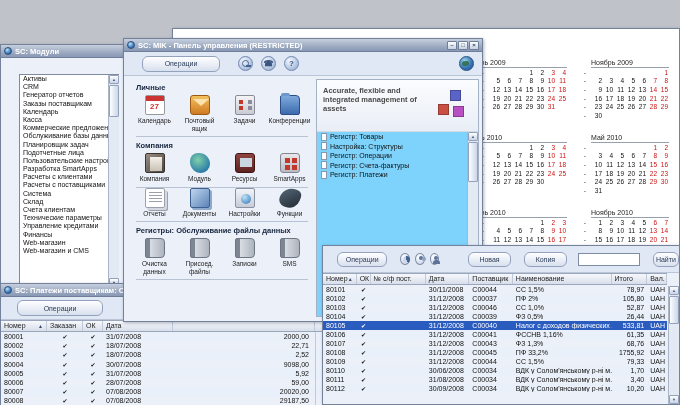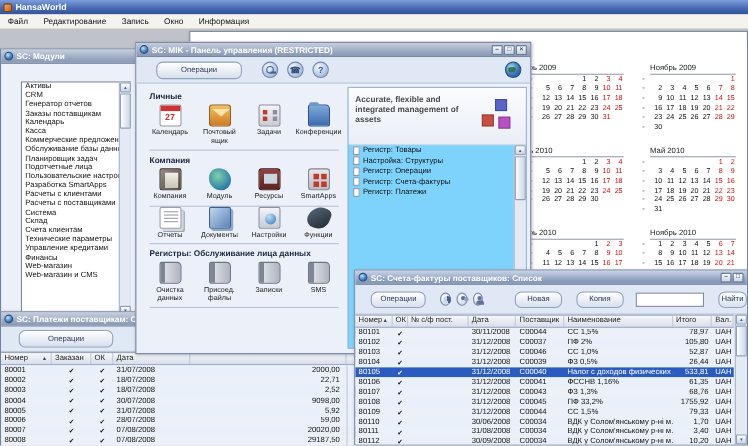--- a/index.html
+++ b/index.html
@@ -135,31 +135,20 @@
   .ad-cube { width:11px; height:11px; position:absolute; border:1px solid rgba(0,0,0,.25); }
   .reg-item { display:flex; align-items:center; height:9.5px; padding-left:4px; gap:3px; }
   .doc { width:6px; height:8px; background:#fff; border:1px solid #8A97AC; flex:0 0 6px; }
   .inp { background:#fff; border:1px solid #7F8CA6; height:13px; font-size:7px; padding:0 2px; }
 </style>
 </head>
 <body>
 
 <div class="screen">
 
-  <div class="appbar">
-    <span class="applogo"></span>
-    <span>HansaWorld</span>
-  </div>
-  <div class="menubar" id="menu-bar">
-      <span class="menu-item">Файл</span>
-      <span class="menu-item">Редактирование</span>
-      <span class="menu-item">Запись</span>
-      <span class="menu-item">Окно</span>
-      <span class="menu-item">Информация</span>
-    </div>
 
   <div class="win" style="left:172px; top:28px; width:508px; height:362px; z-index:1; background:#fff;">
     <div style="position:absolute; left:0; top:13px; right:0; bottom:0; background:#fff;" id="cal-body">
         <div class="month clip" style="left: 304px; top: 17px;">
           <div class="m-head">Октябрь 2009</div>
           <div class="wk">
             <span class="dash">-</span>
             <span class="day"></span>
             <span class="day"></span>
             <span class="day"></span>
@@ -699,21 +688,21 @@
           <div class="sec-cell">
             <div class="bigicon i-settings"></div>
             <div class="sec-label">Настройки</div>
           </div>
           <div class="sec-cell">
             <div class="bigicon i-functions"></div>
             <div class="sec-label">Функции</div>
           </div>
         </div>
         <div class="sec-div"></div>
-        <div class="sec-title">Регистры: Обслуживание лица данных</div>
+        <div class="sec-title">Регистры: Обслуживание файлы данных</div>
         <div class="sec-row">
           <div class="sec-cell">
             <div class="bigicon i-register"></div>
             <div class="sec-label">Очистка данных</div>
           </div>
           <div class="sec-cell">
             <div class="bigicon i-register"></div>
             <div class="sec-label">Присоед. файлы</div>
           </div>
           <div class="sec-cell">
@@ -762,28 +751,20 @@
           </div>
         </div>
       <div class="sb" style="right:0; top:52px; bottom:0;">
         <span class="sb-btn" style="top:0;">▲</span>
         <span class="sb-thumb" style="top:10px; height:40px;"></span>
       </div>
     </div>
   </div>
 
   <div class="win" style="left:322px; top:245px; width:358px; height:160px; z-index:5;">
-    <div class="tbar" style="background:linear-gradient(#C9D4E6,#8FA0C0 70%,#8294B4);">
-      <span class="wicon"></span>
-      <span>SC: Счета-фактуры поставщиков: Список</span>
-      <span class="wctrls">
-        <span class="wbtn">–</span>
-        <span class="wbtn">□</span>
-      </span>
-    </div>
     <div class="toolband" style="height:27px; padding-left:14px; gap:5px;">
       <button class="btn" style="width:66px; height:15px;">Операции</button>
       <span class="mini icon-pie" style="margin-left:8px;"></span>
       <span class="mini icon-users"></span>
       <span class="mini icon-user"></span>
       <button class="btn" style="width:56px; height:15px; margin-left:24px;">Новая</button>
       <button class="btn" style="width:56px; height:15px; margin-left:8px;">Копия</button>
       <input class="inp" style="width: 62px; margin-left: 6px;" value="">
       <button class="btn" style="width:34px; height:15px; margin-left:8px;">Найти</button>
     </div>

